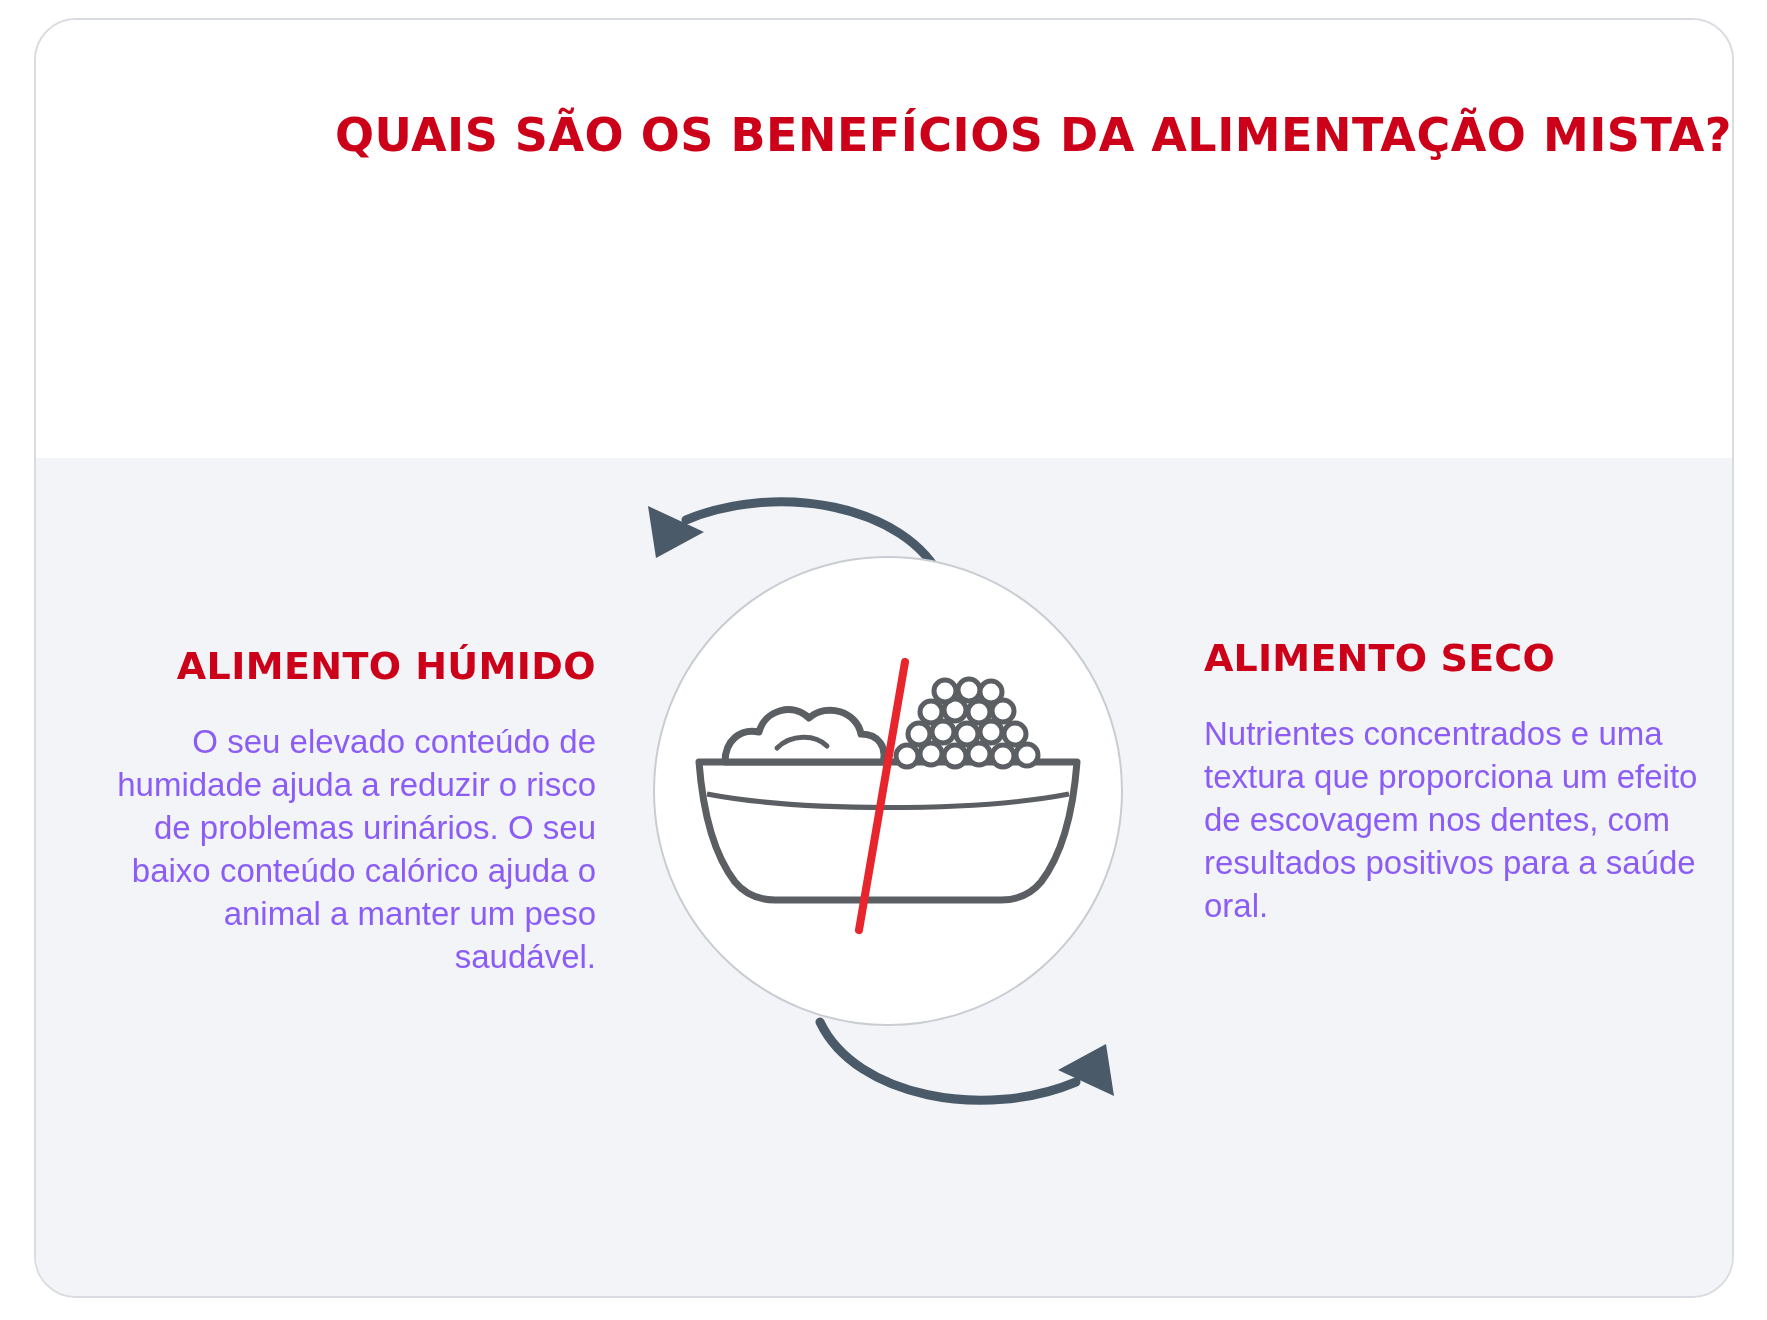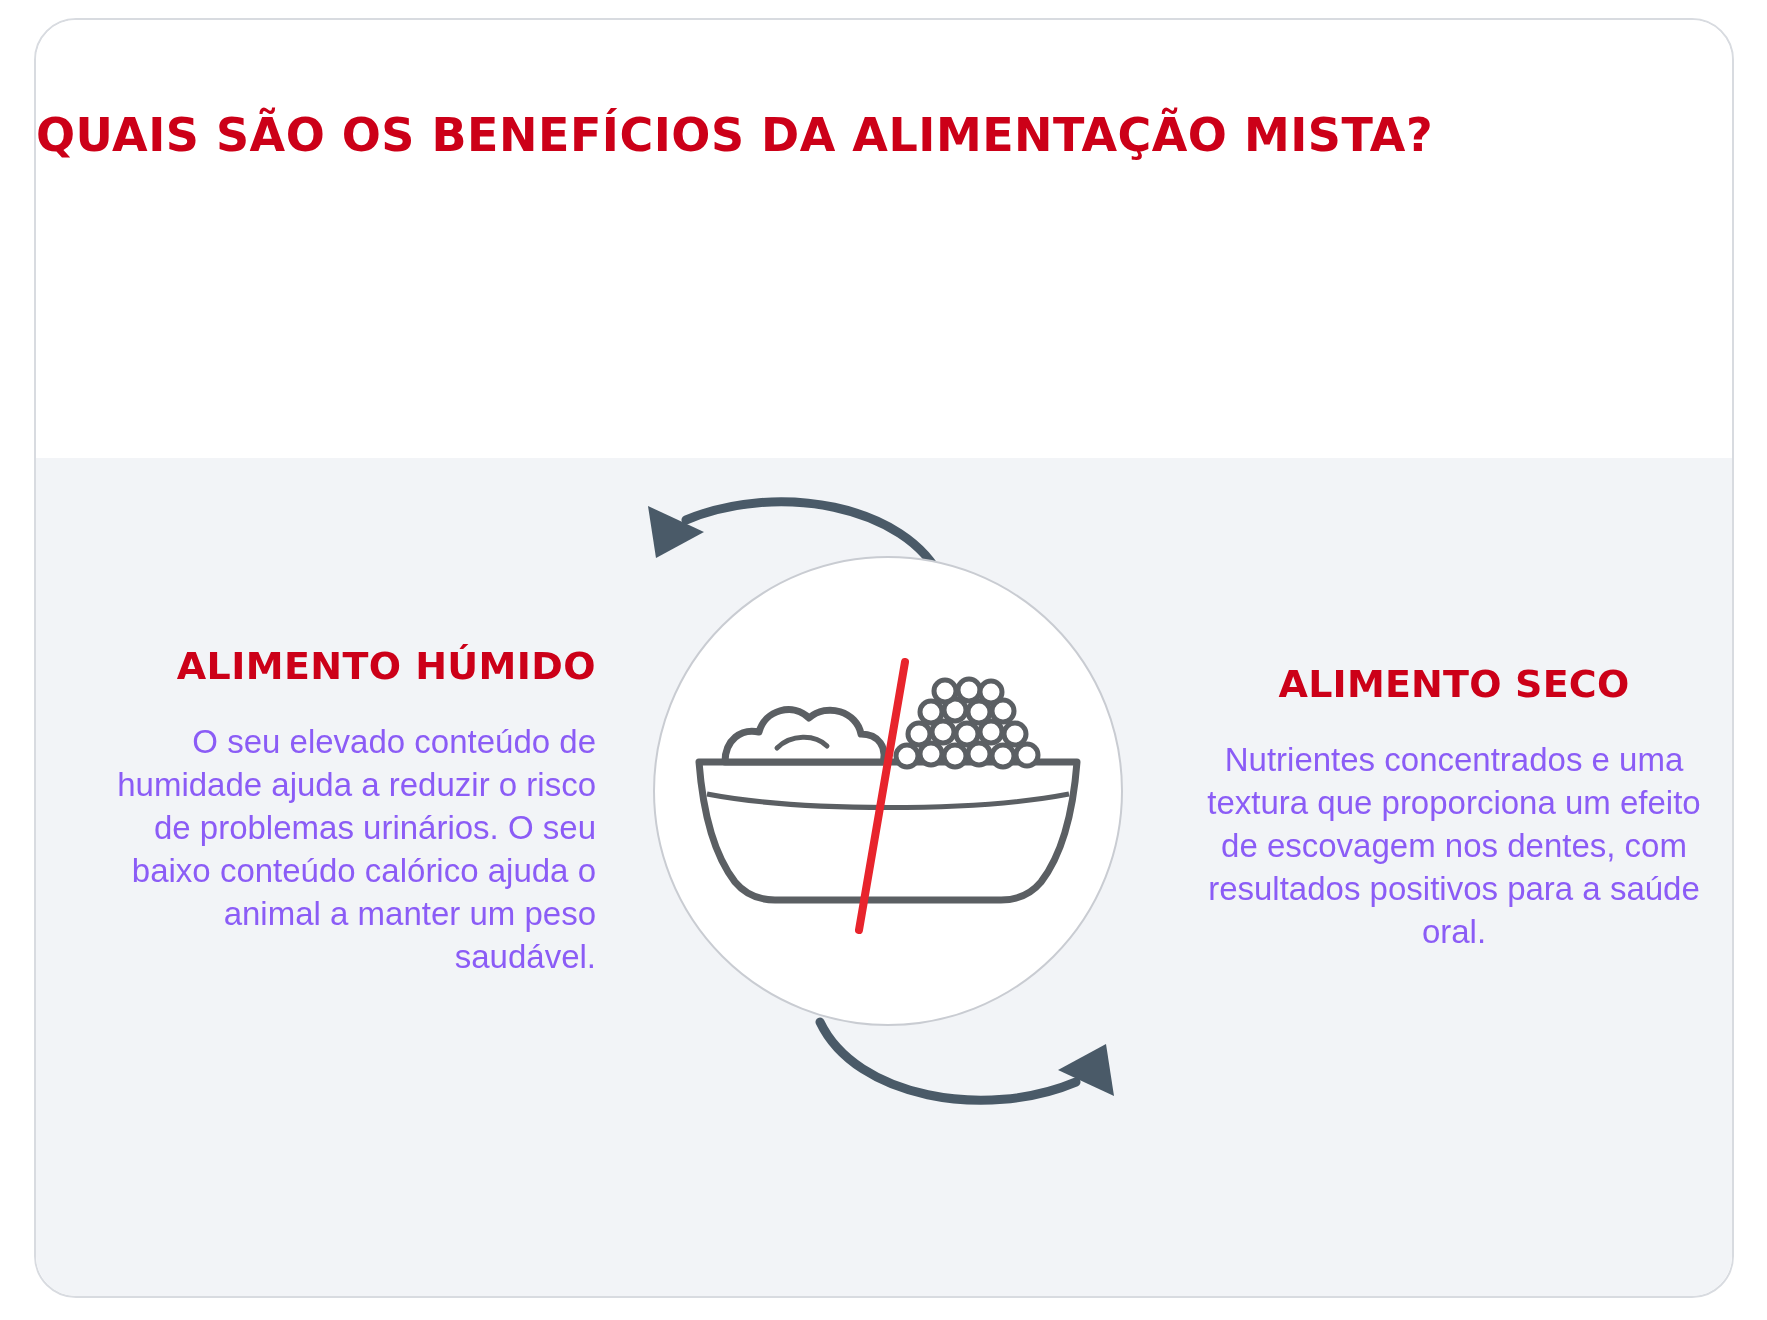--- a/index.html
+++ b/index.html
@@ -36,21 +36,21 @@
     height: 438px;
     background: #ffffff;
     box-sizing: border-box;
   }
 
   .title {
     position: absolute;
     left: 0;
     top: 88px;
     width: 100%;
-    text-align: left;
+    text-align: right;
     color: #cc0018;
     font-family: "DejaVu Sans", sans-serif;
     font-weight: bold;
     font-size: 46px;
     letter-spacing: 0.5px;
     white-space: nowrap;
   }
 
   .subtitle {
     position: absolute;
@@ -80,22 +80,22 @@
     position: absolute;
     width: 500px;
   }
   .col-left {
     left: 60px;
     top: 186px;
     text-align: right;
   }
   .col-right {
     left: 1168px;
-    top: 204px;
-    text-align: center;
+    top: 178px;
+    text-align: left;
   }
 
   .col-heading {
     color: #cc0018;
     font-family: "DejaVu Sans", sans-serif;
     font-weight: bold;
     font-size: 38px;
     letter-spacing: 0.4px;
     margin-bottom: 32px;
     white-space: nowrap;

